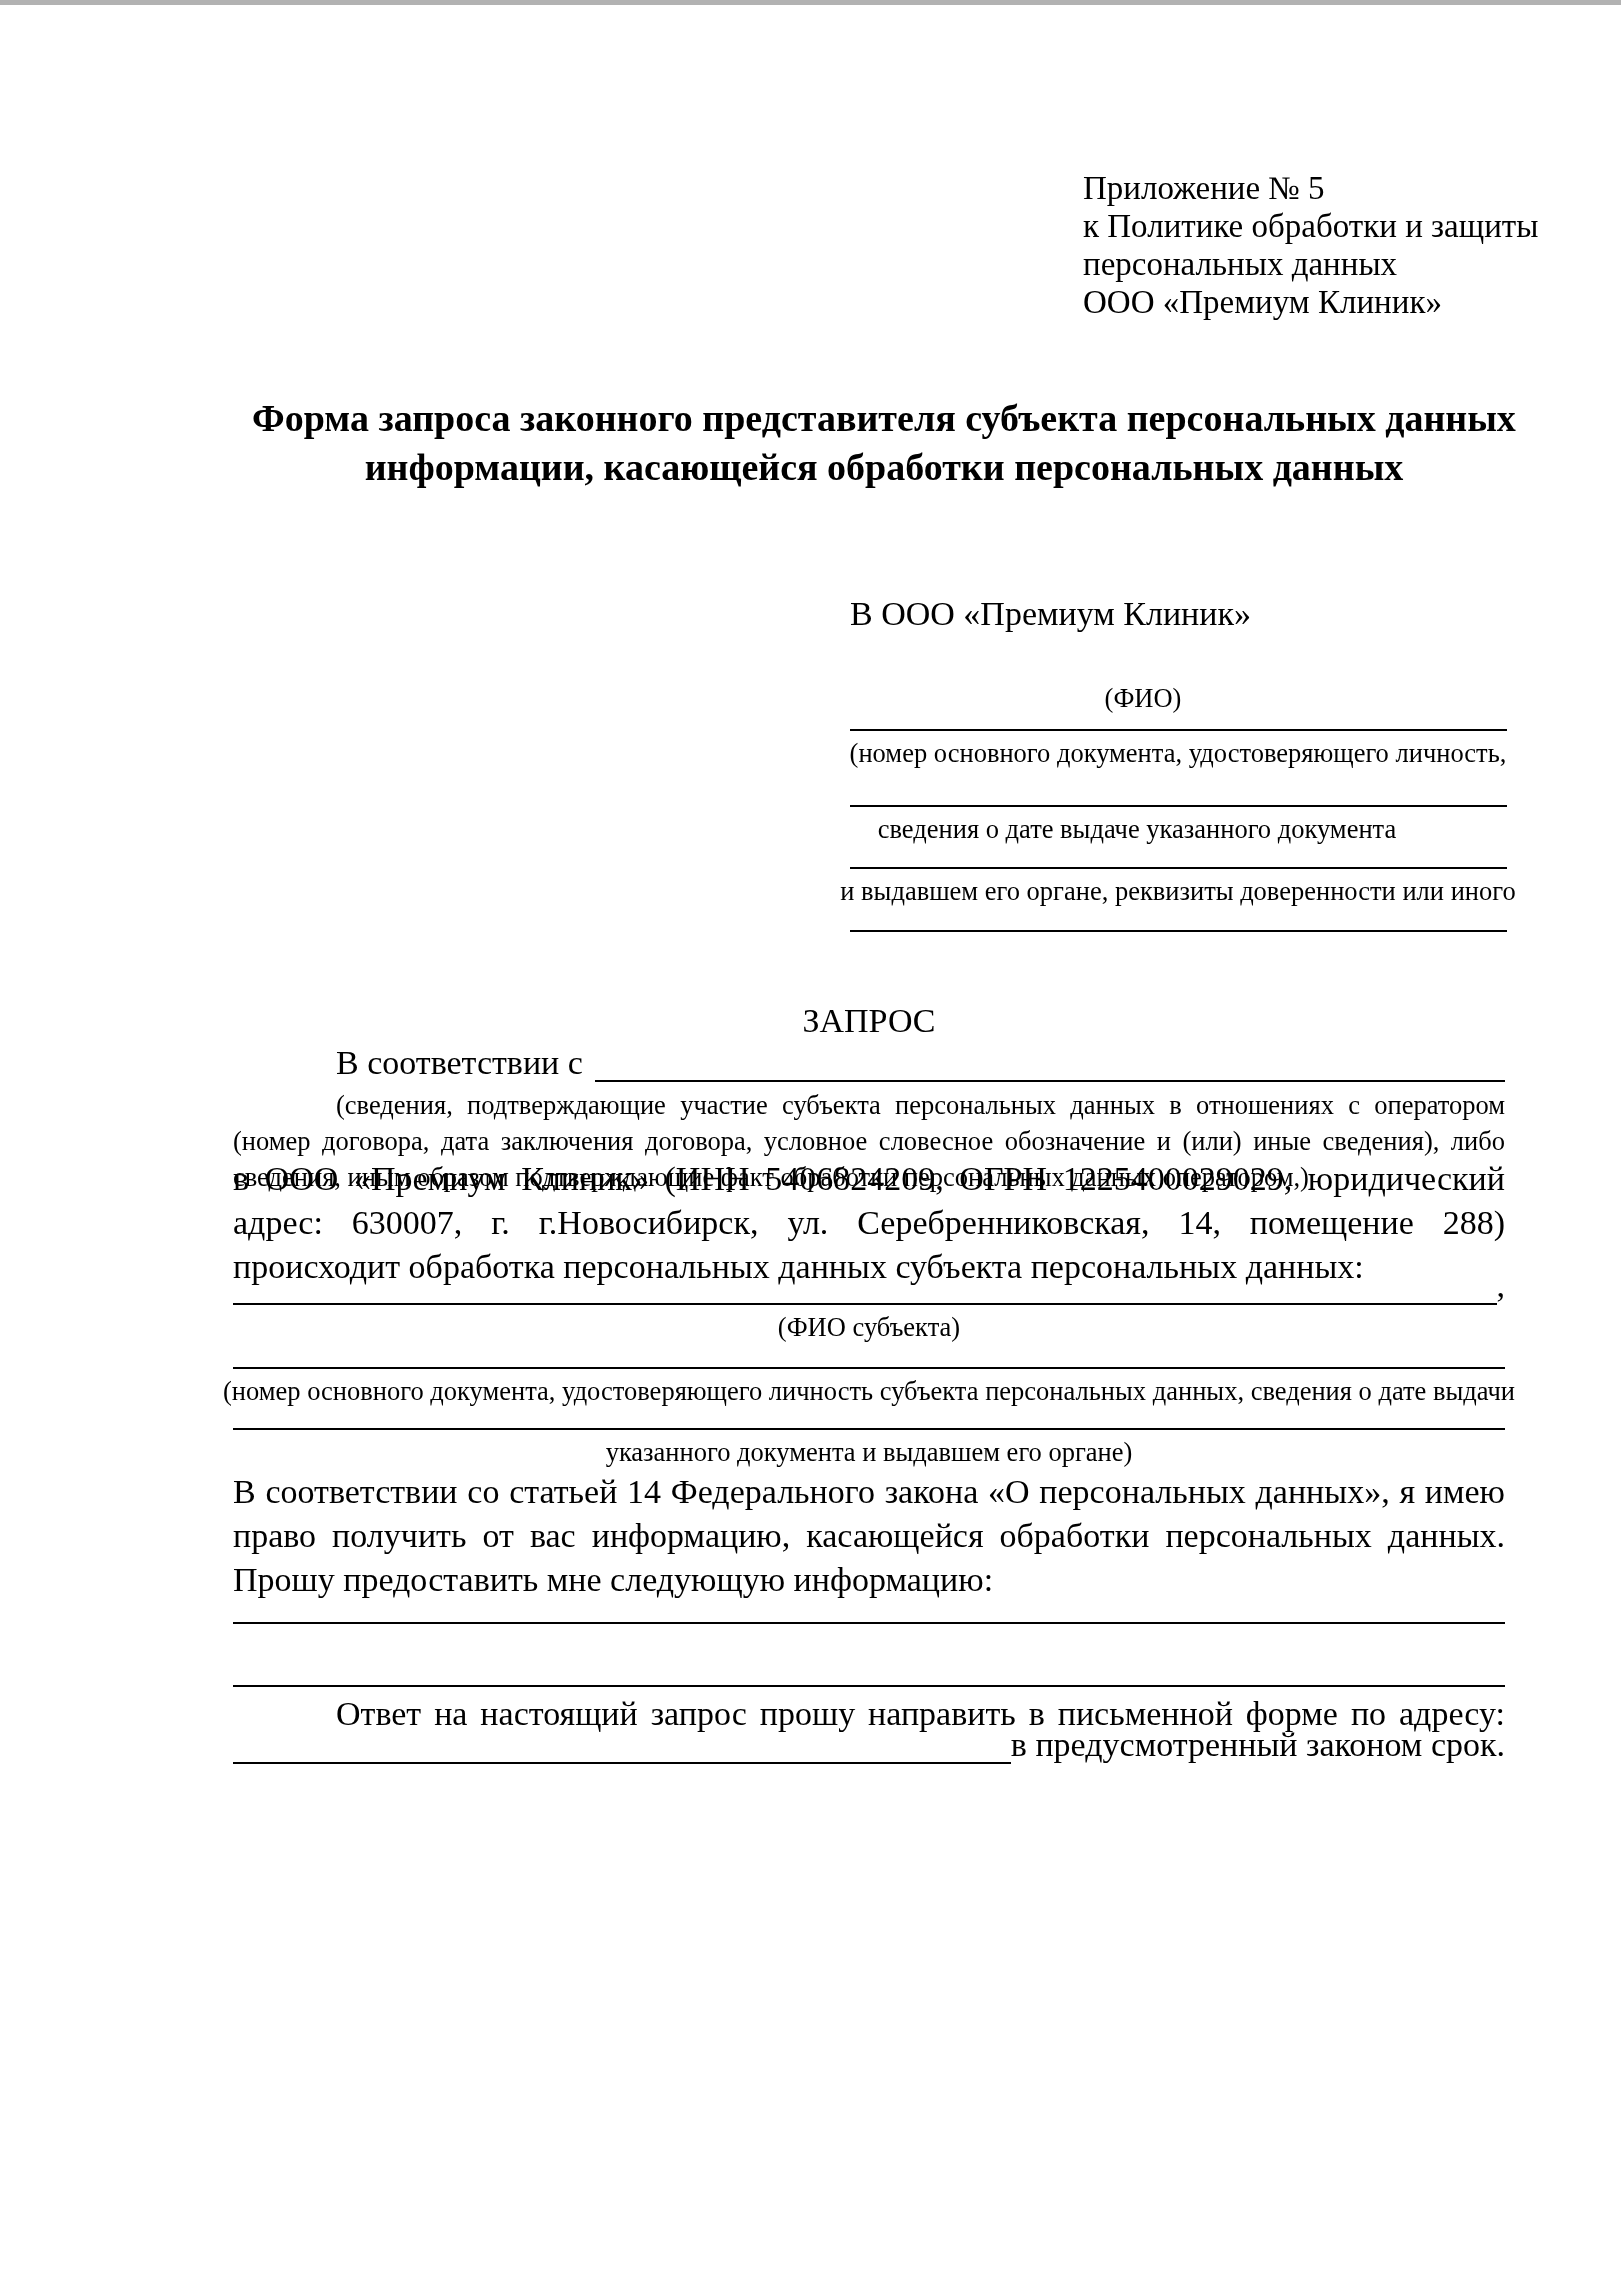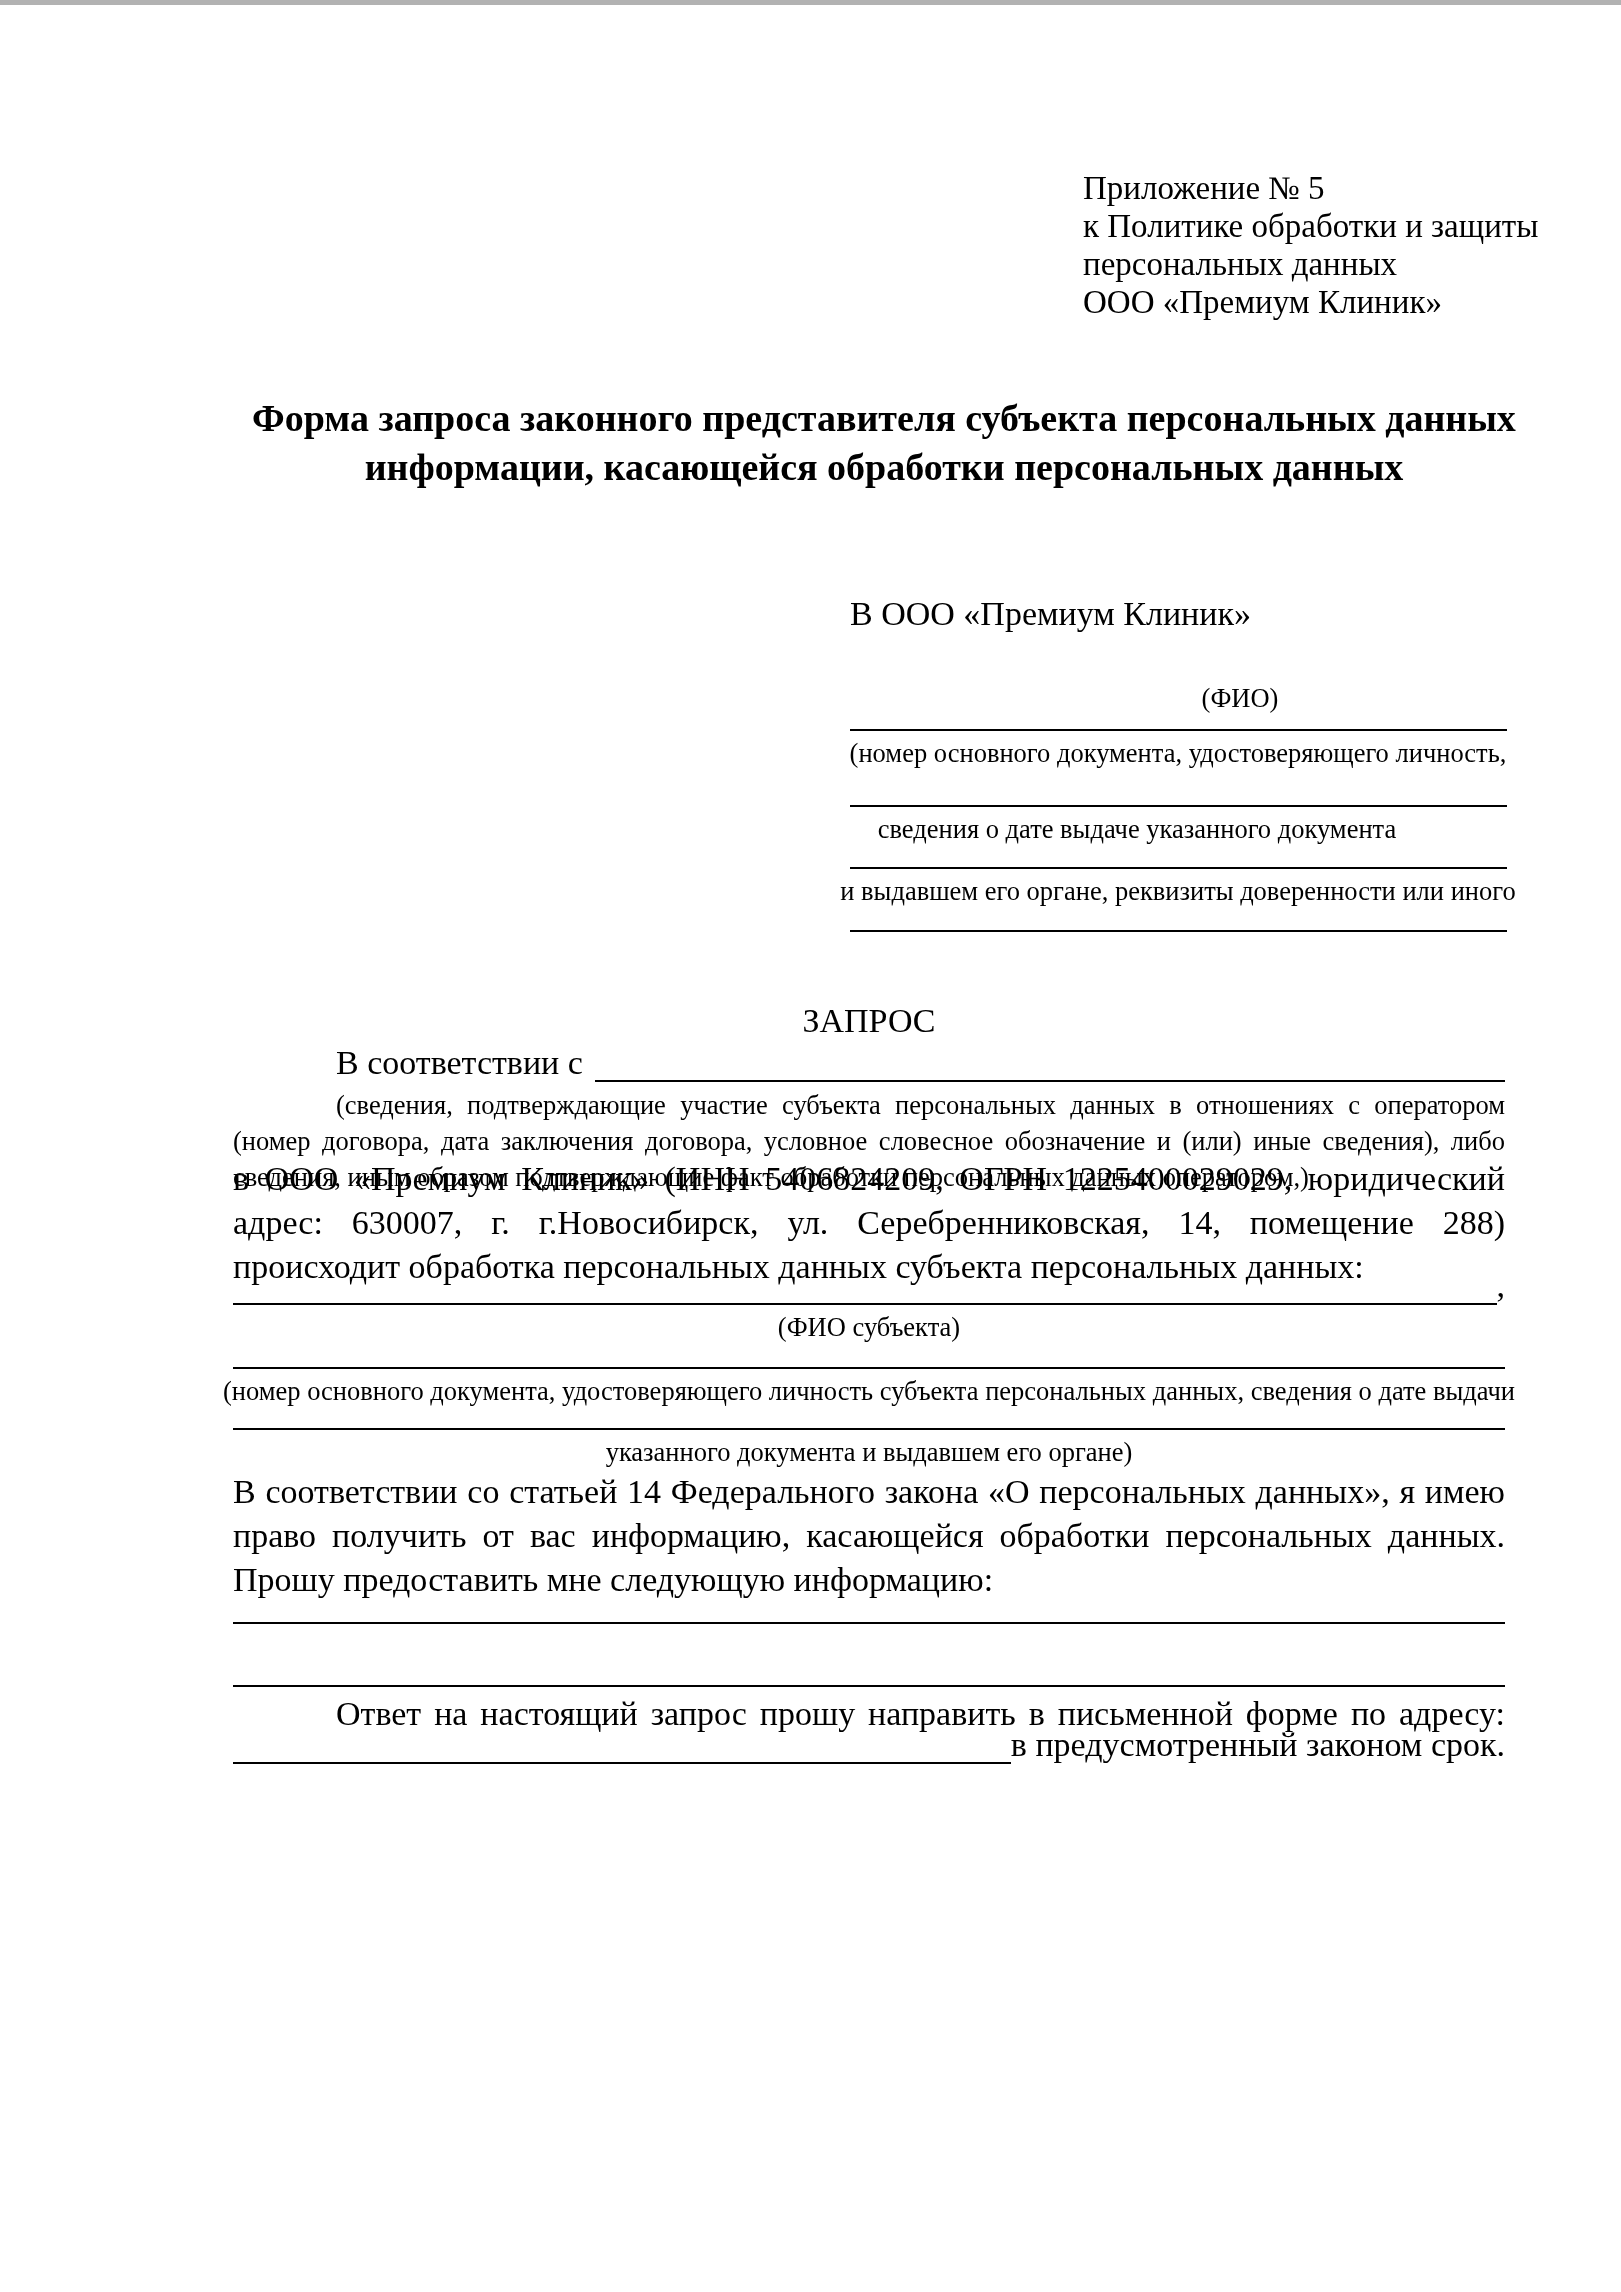--- a/index.html
+++ b/index.html
@@ -183,21 +183,21 @@
     <div>Приложение № 5</div>
     <div>к Политике обработки и защиты</div>
     <div>персональных данных</div>
     <div>ООО «Премиум Клиник»</div>
   </div>
 
   <div class="doc-title">Форма запроса законного представителя субъекта персональных данных информации, касающейся обработки персональных данных</div>
 
   <div class="addr-to">В ООО «Премиум Клиник»</div>
 
-  <div class="cap-center" style="left:1240px; top:683px;">(ФИО)</div>
+  <div class="cap-center" style="left:1143px; top:683px;">(ФИО)</div>
 
   <div class="fline l1"></div>
   <div class="cap-center" style="left:1178px; top:738px;">(номер основного документа, удостоверяющего личность,</div>
 
   <div class="fline l2"></div>
   <div class="cap-center" style="left:1137px; top:814px;">сведения о дате выдаче указанного документа</div>
 
   <div class="fline l3"></div>
   <div class="cap-center" style="left:1178px; top:876px;">и выдавшем его органе, реквизиты доверенности или иного</div>
 

